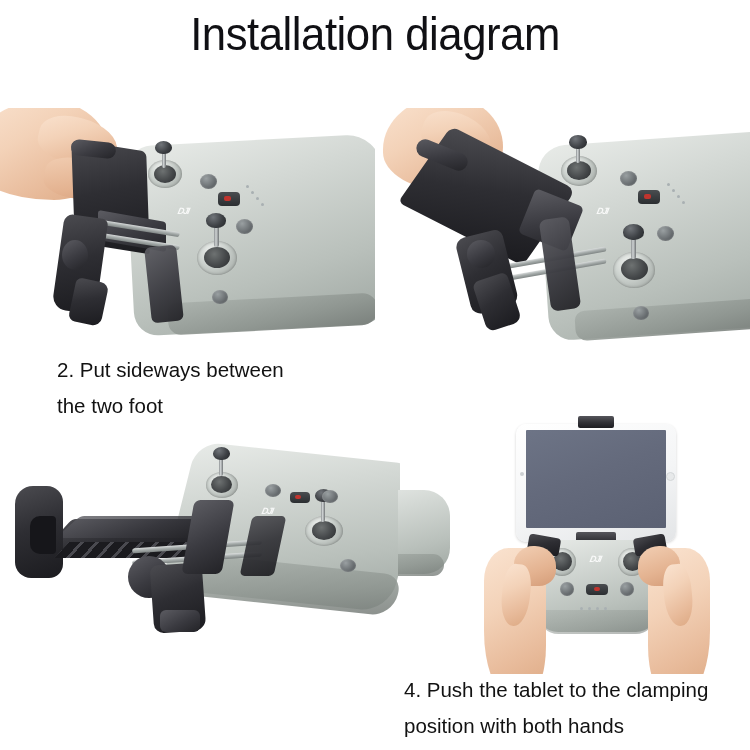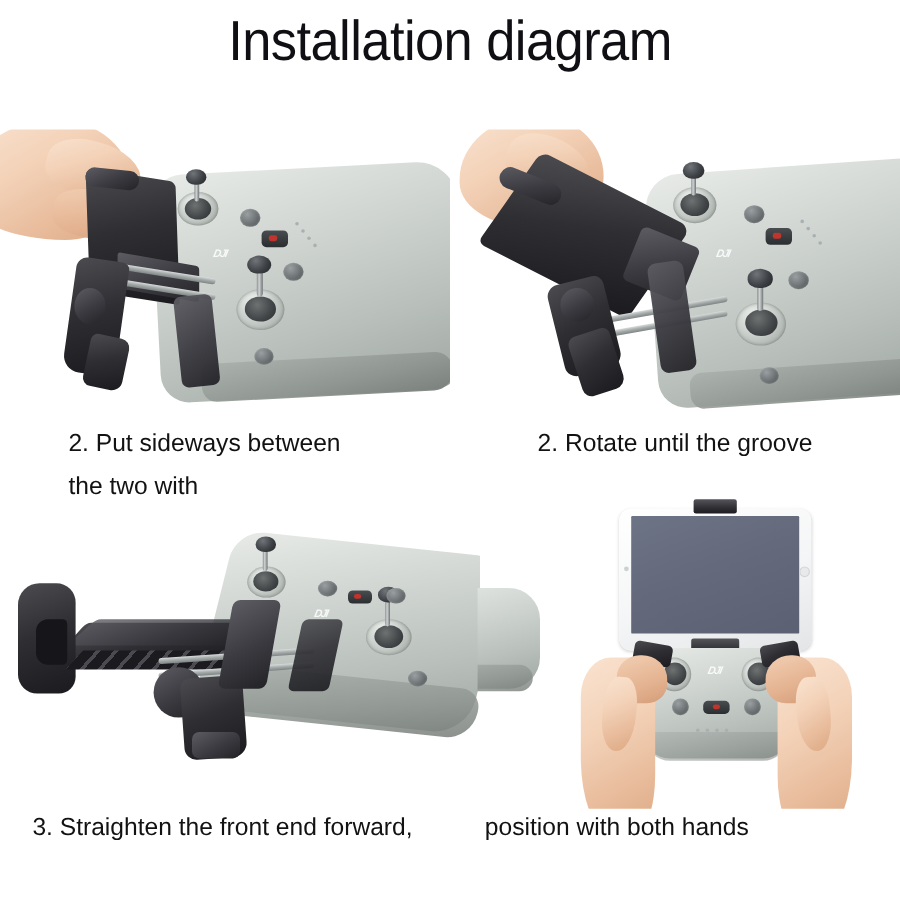--- a/index.html
+++ b/index.html
@@ -329,26 +329,25 @@
   <div class="skin-d" style="left:116px; top:134px; width:42px; height:40px; border-radius:46% 50% 40% 40%;"></div>
   <div class="skin" style="left:104px; top:152px; width:28px; height:62px; border-radius:40% 40% 48% 48%; transform:rotate(6deg);"></div>
 
   <div class="skin" style="left:250px; top:136px; width:62px; height:148px; border-radius:28% 40% 42% 30%/14% 22% 44% 34%;"></div>
   <div class="skin-d" style="left:240px; top:134px; width:42px; height:40px; border-radius:50% 46% 40% 40%;"></div>
   <div class="skin" style="left:266px; top:152px; width:28px; height:62px; border-radius:40% 40% 48% 48%; transform:rotate(-6deg);"></div>
 </div>
 
 <div class="caption" id="cap1">
   <span class="l1">2. Put sideways between</span>
-  <span class="l2">the two with</span>
+  <span class="l2">the two foot</span>
 </div>
 
 <div class="caption" id="cap2">
-  <span class="l1">2. Rotate until the groove</span>
 </div>
 
 <div class="caption" id="cap3">
-  <span class="l1">3. Straighten the front end forward,</span>
 </div>
 
 <div class="caption" id="cap4">
+  <span class="l1">4. Push the tablet to the clamping</span>
   <span class="l2">position with both hands</span>
 </div>
 
 </body></html>

